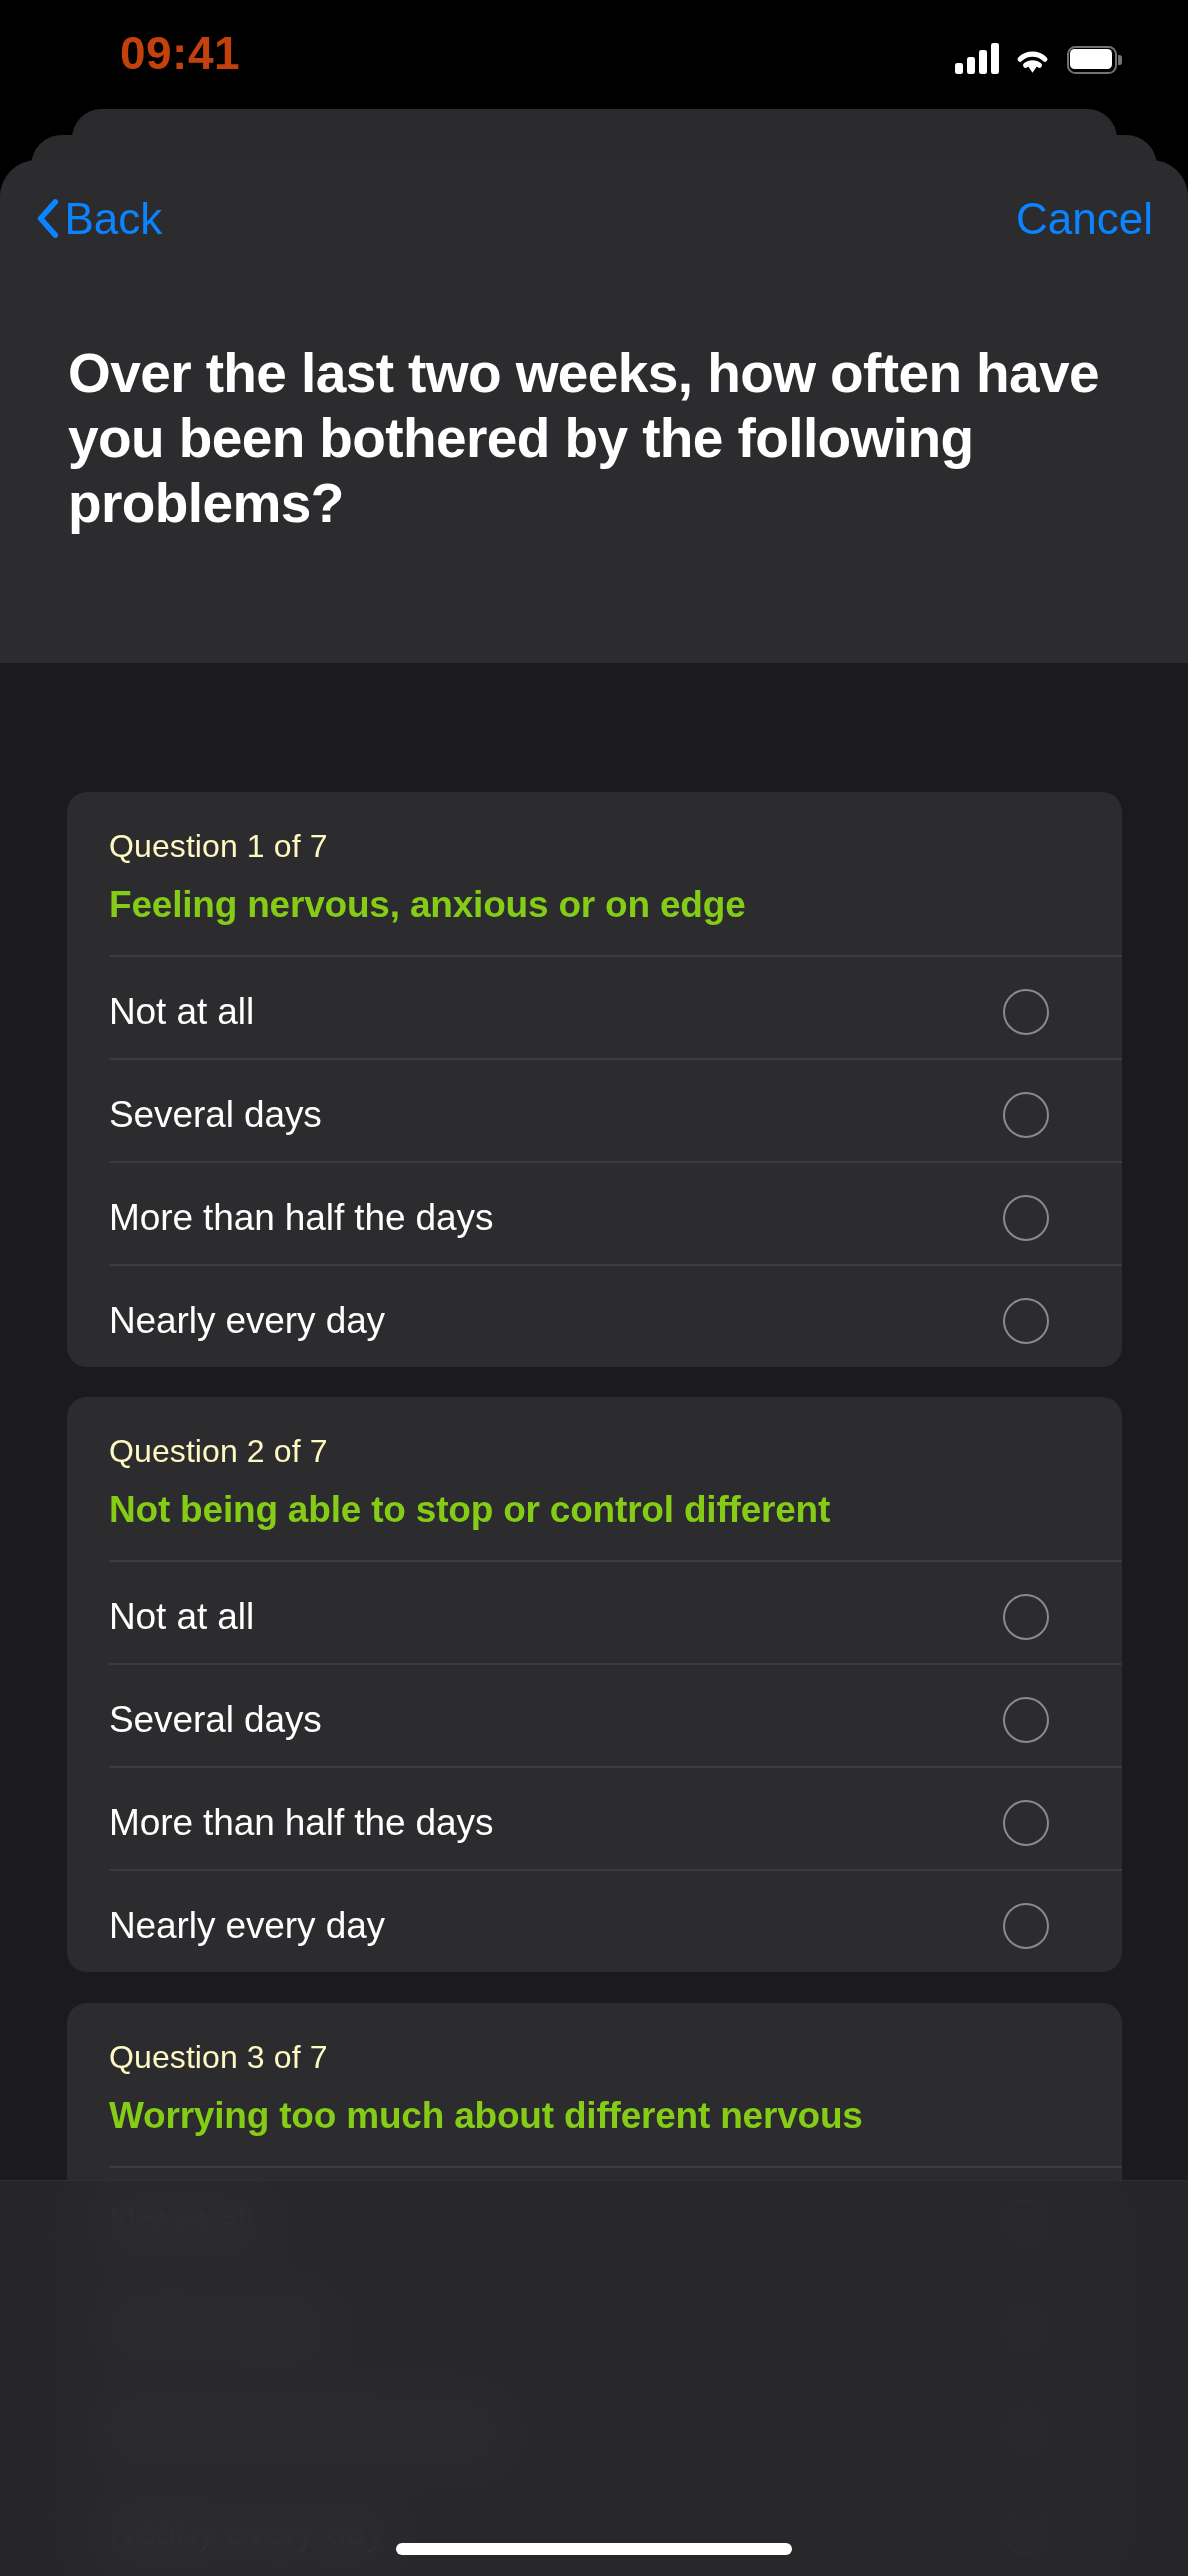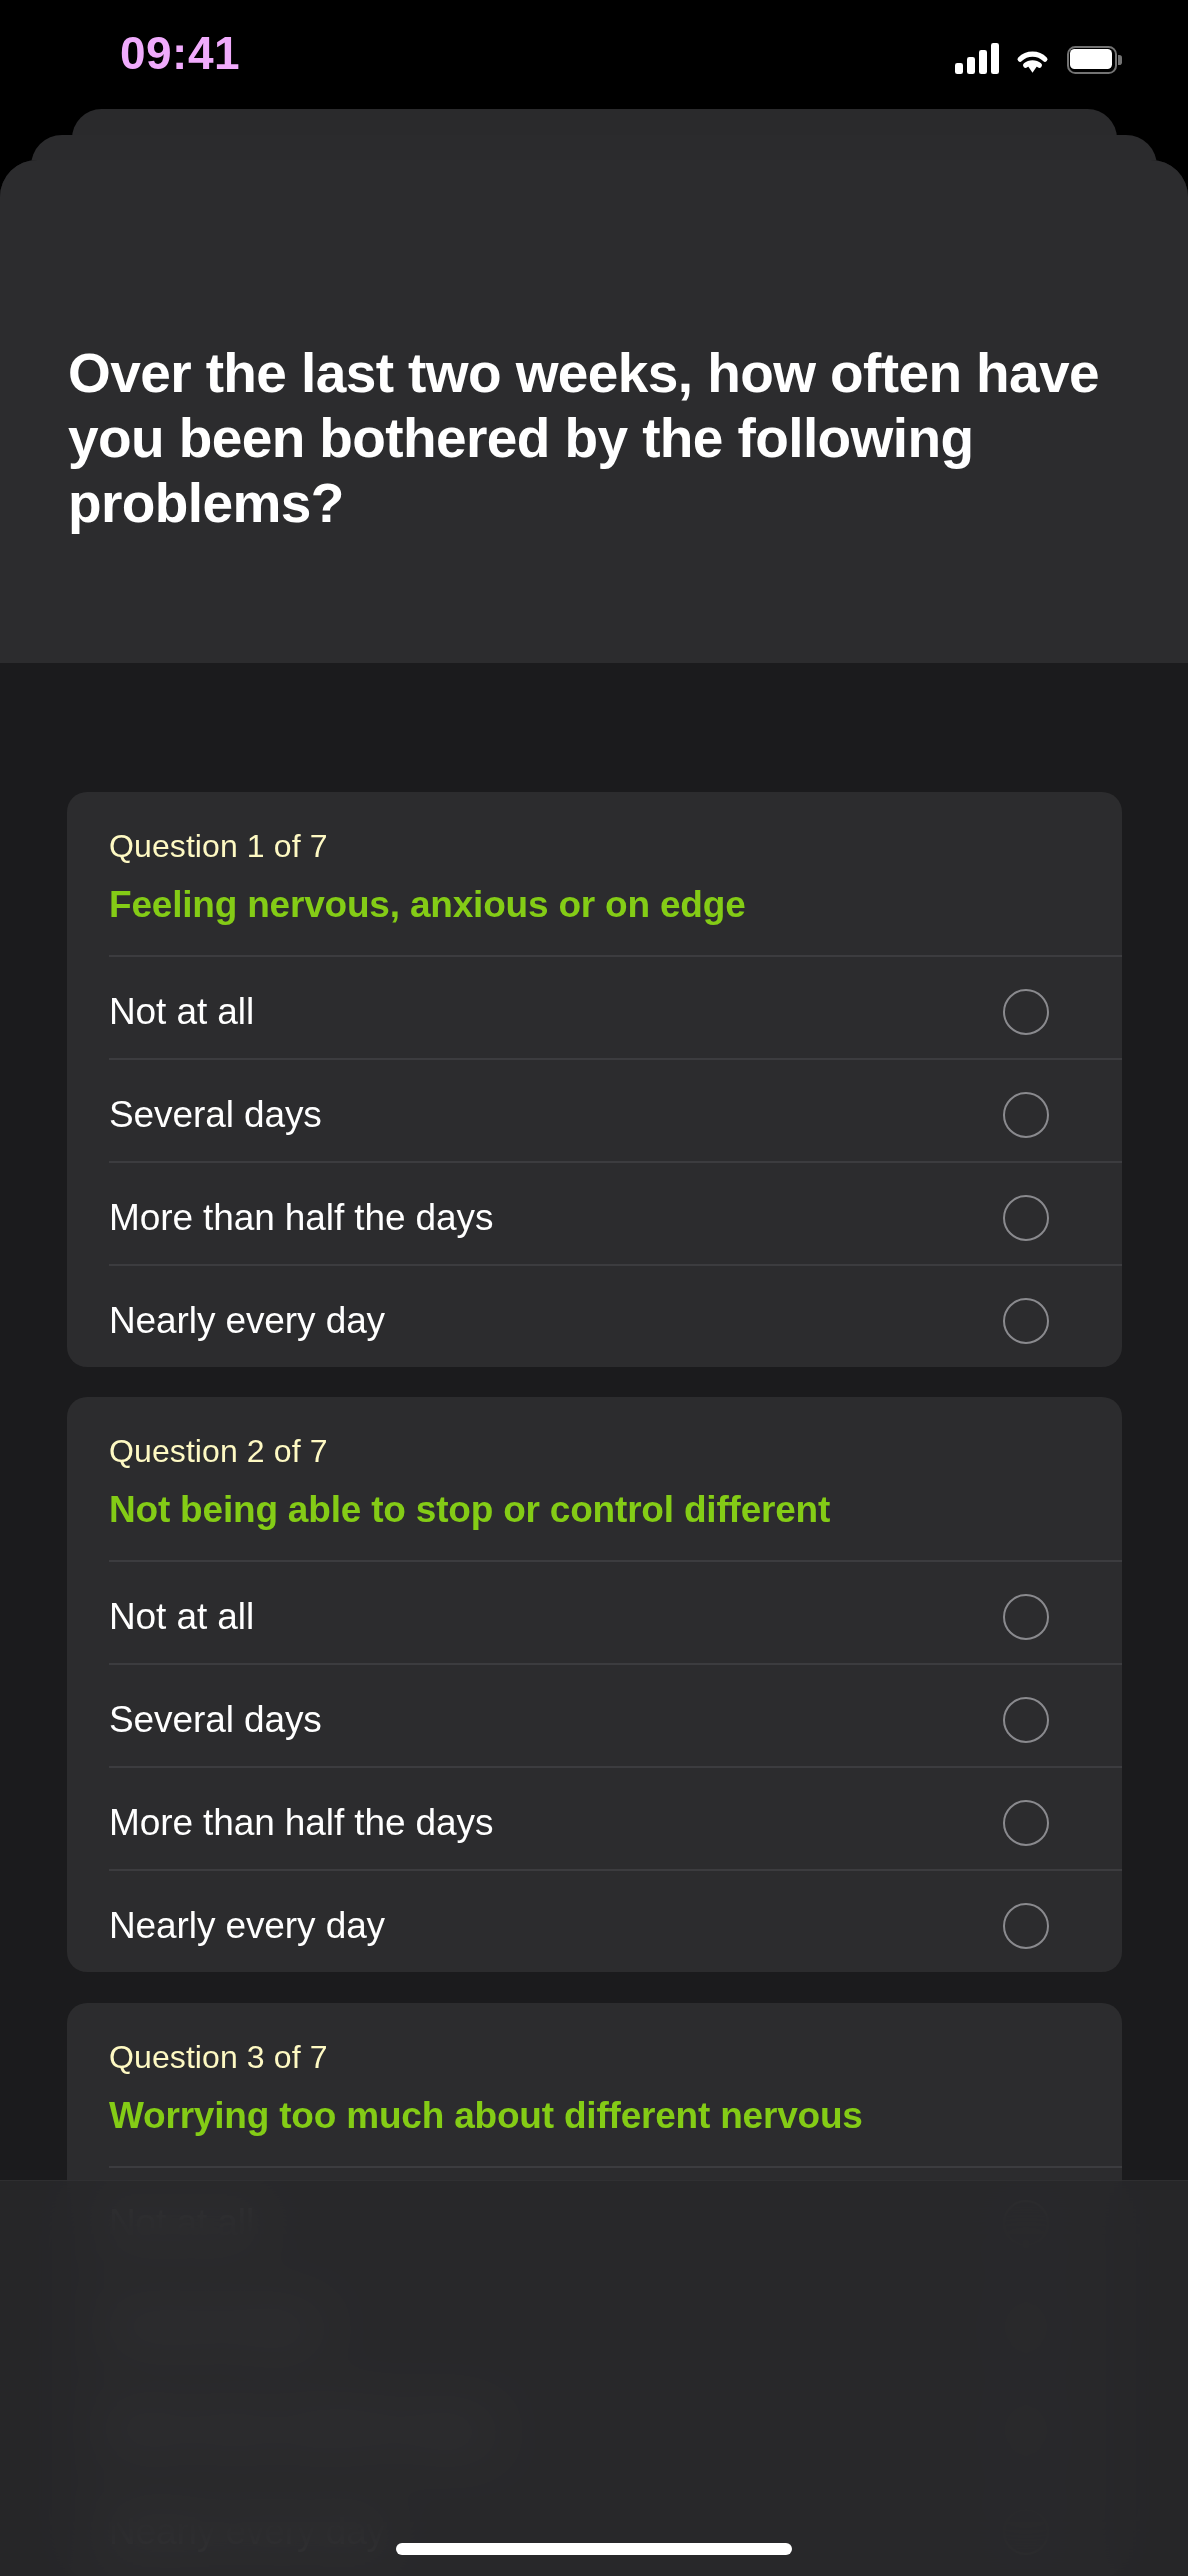--- a/index.html
+++ b/index.html
@@ -17,21 +17,21 @@
   }
 
   
   #statusbar {
     position:absolute; top:0; left:0; width:1188px; height:120px;
     z-index:60;
   }
   #status-time {
     position:absolute; left:88px; top:26px;
     width:184px; text-align:center;
-    font-size:46px; font-weight:700; color:#f0abfc;
+    font-size:46px; font-weight:700; color:#c2410c;
     letter-spacing:0.5px;
   }
   #status-right {
     position:absolute; right:66px; top:33px;
     display:flex; align-items:flex-end; gap:14.7px; height:41px;
   }
   .sig-bars { display:flex; align-items:flex-end; gap:4.6px; height:31px; }
   .sig-bars i { display:block; width:7.4px; background:#fff; border-radius:2.3px; }
   .sig-bars i:nth-child(1){ height:11px; }
   .sig-bars i:nth-child(2){ height:17.5px; }
@@ -206,20 +206,31 @@
       </span>
     </div>
   </div>
 
   <div class="sheet-back-2"></div>
   <div class="sheet-back-1"></div>
 
   <div id="sheet">
 
     <div id="sheet-header">
+      <div id="navbar">
+        <div id="back-button">
+          <span class="chev-left">
+            <svg width="24" height="41" viewBox="0 0 26 44">
+              <path d="M22 4 L6 22 L22 40" stroke="#0A84FF" stroke-width="6" fill="none" stroke-linecap="round" stroke-linejoin="round"></path>
+            </svg>
+          </span>
+          <span id="back-label">Back</span>
+        </div>
+        <div id="cancel-button">Cancel</div>
+      </div>
       <div id="page-title">Over the last two weeks, how often have you been bothered by the following problems?</div>
     </div>
 
     <div id="scroll-body">
 
     <div class="q-card" style="top: 129px;">
           <div class="q-head">
             <div class="q-index">Question 1 of 7</div>
             <div class="q-text">Feeling nervous, anxious or on edge</div>
           </div>

